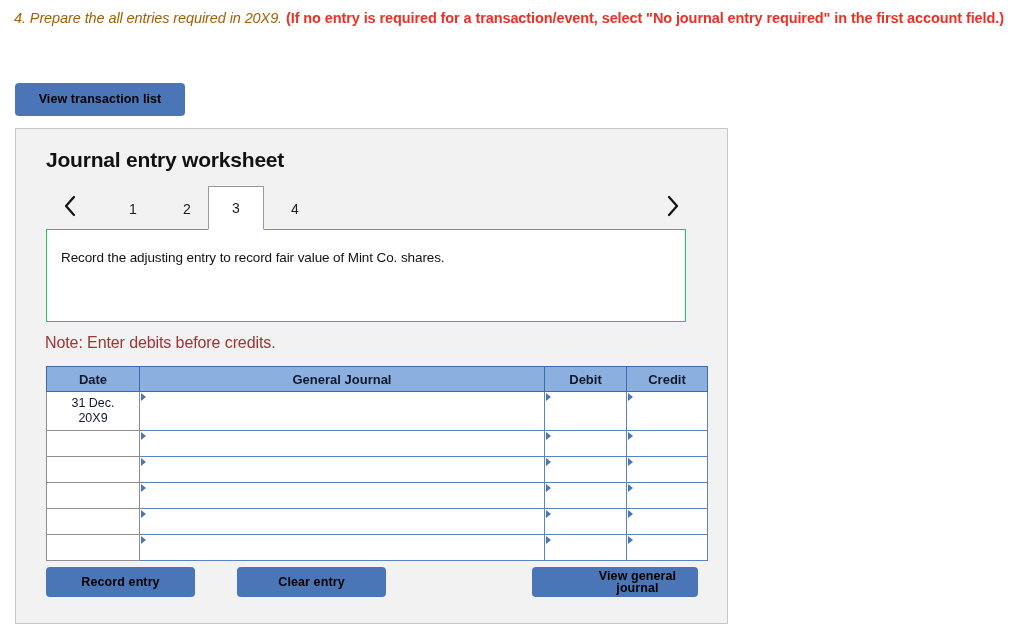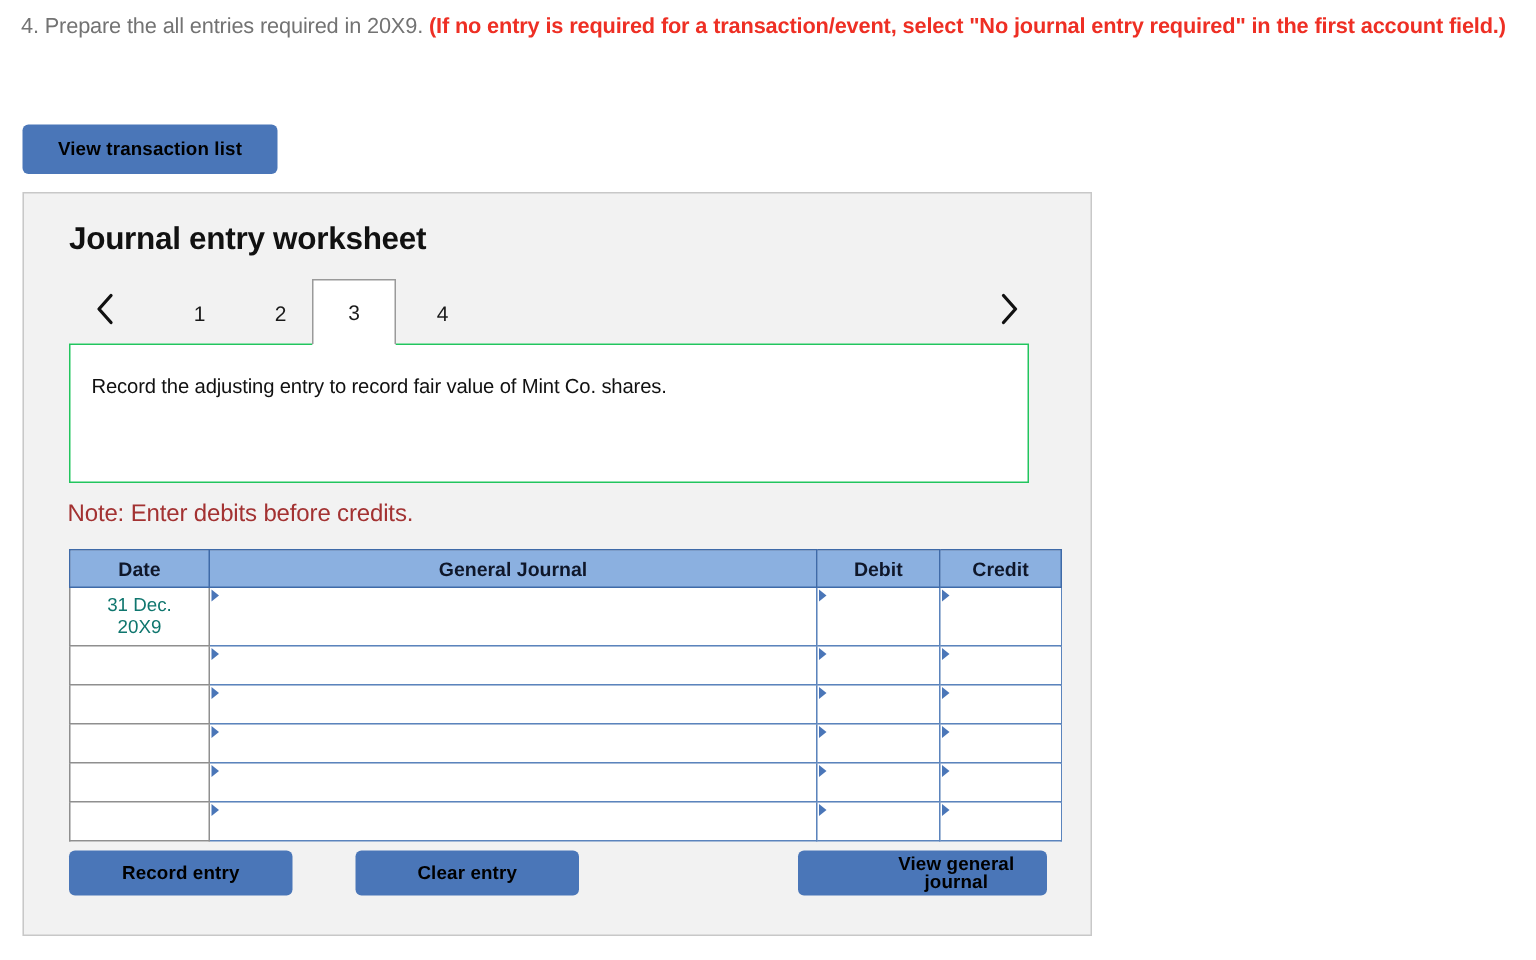--- a/index.html
+++ b/index.html
@@ -19,21 +19,21 @@
   
   .prompt {
     position: absolute;
     left: 14px;
     top: 8px;
     width: 998px;
     font-size: 14.5px;
     line-height: 21px;
     letter-spacing: -0.1px;
   }
-  .prompt .plain { color: #737373; }
+  .prompt .plain { color: #a16207; font-style: italic; }
   .prompt .red {
     color: #ee2f24;
     font-weight: bold;
   }
 
   
   .btn {
     background: #4a76b8;
     color: #000000;
     border: none;
@@ -184,21 +184,21 @@
   .jtable td {
     padding: 0;
     border: 1px solid #8f8f8f;
     background: #ffffff;
     height: 25px;
     vertical-align: middle;
   }
   .jtable td.date-cell {
     text-align: center;
     font-size: 12.5px;
-    color: #0f766e;
+    color: #0f172a;
     line-height: 15px;
   }
   .jtable tr.first-row td { height: 38px; }
 
   
   .cell-input {
     position: relative;
     border: 1px solid #5b84bd !important;
     background: #ffffff;
   }

